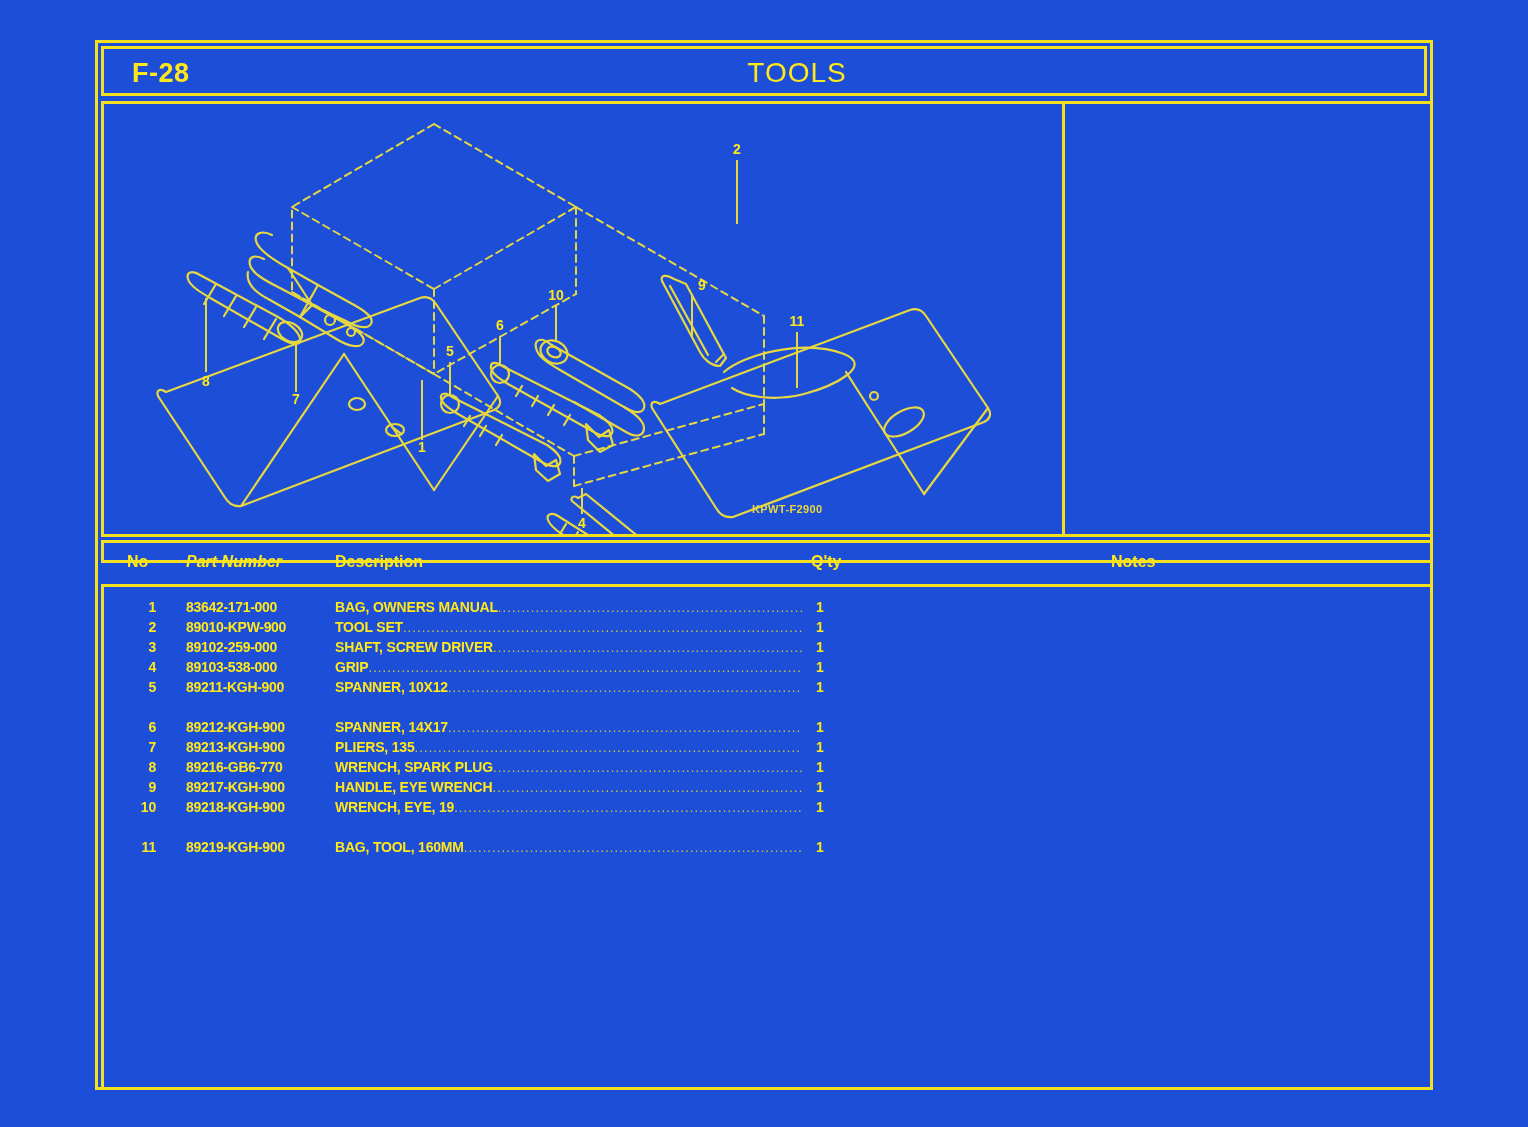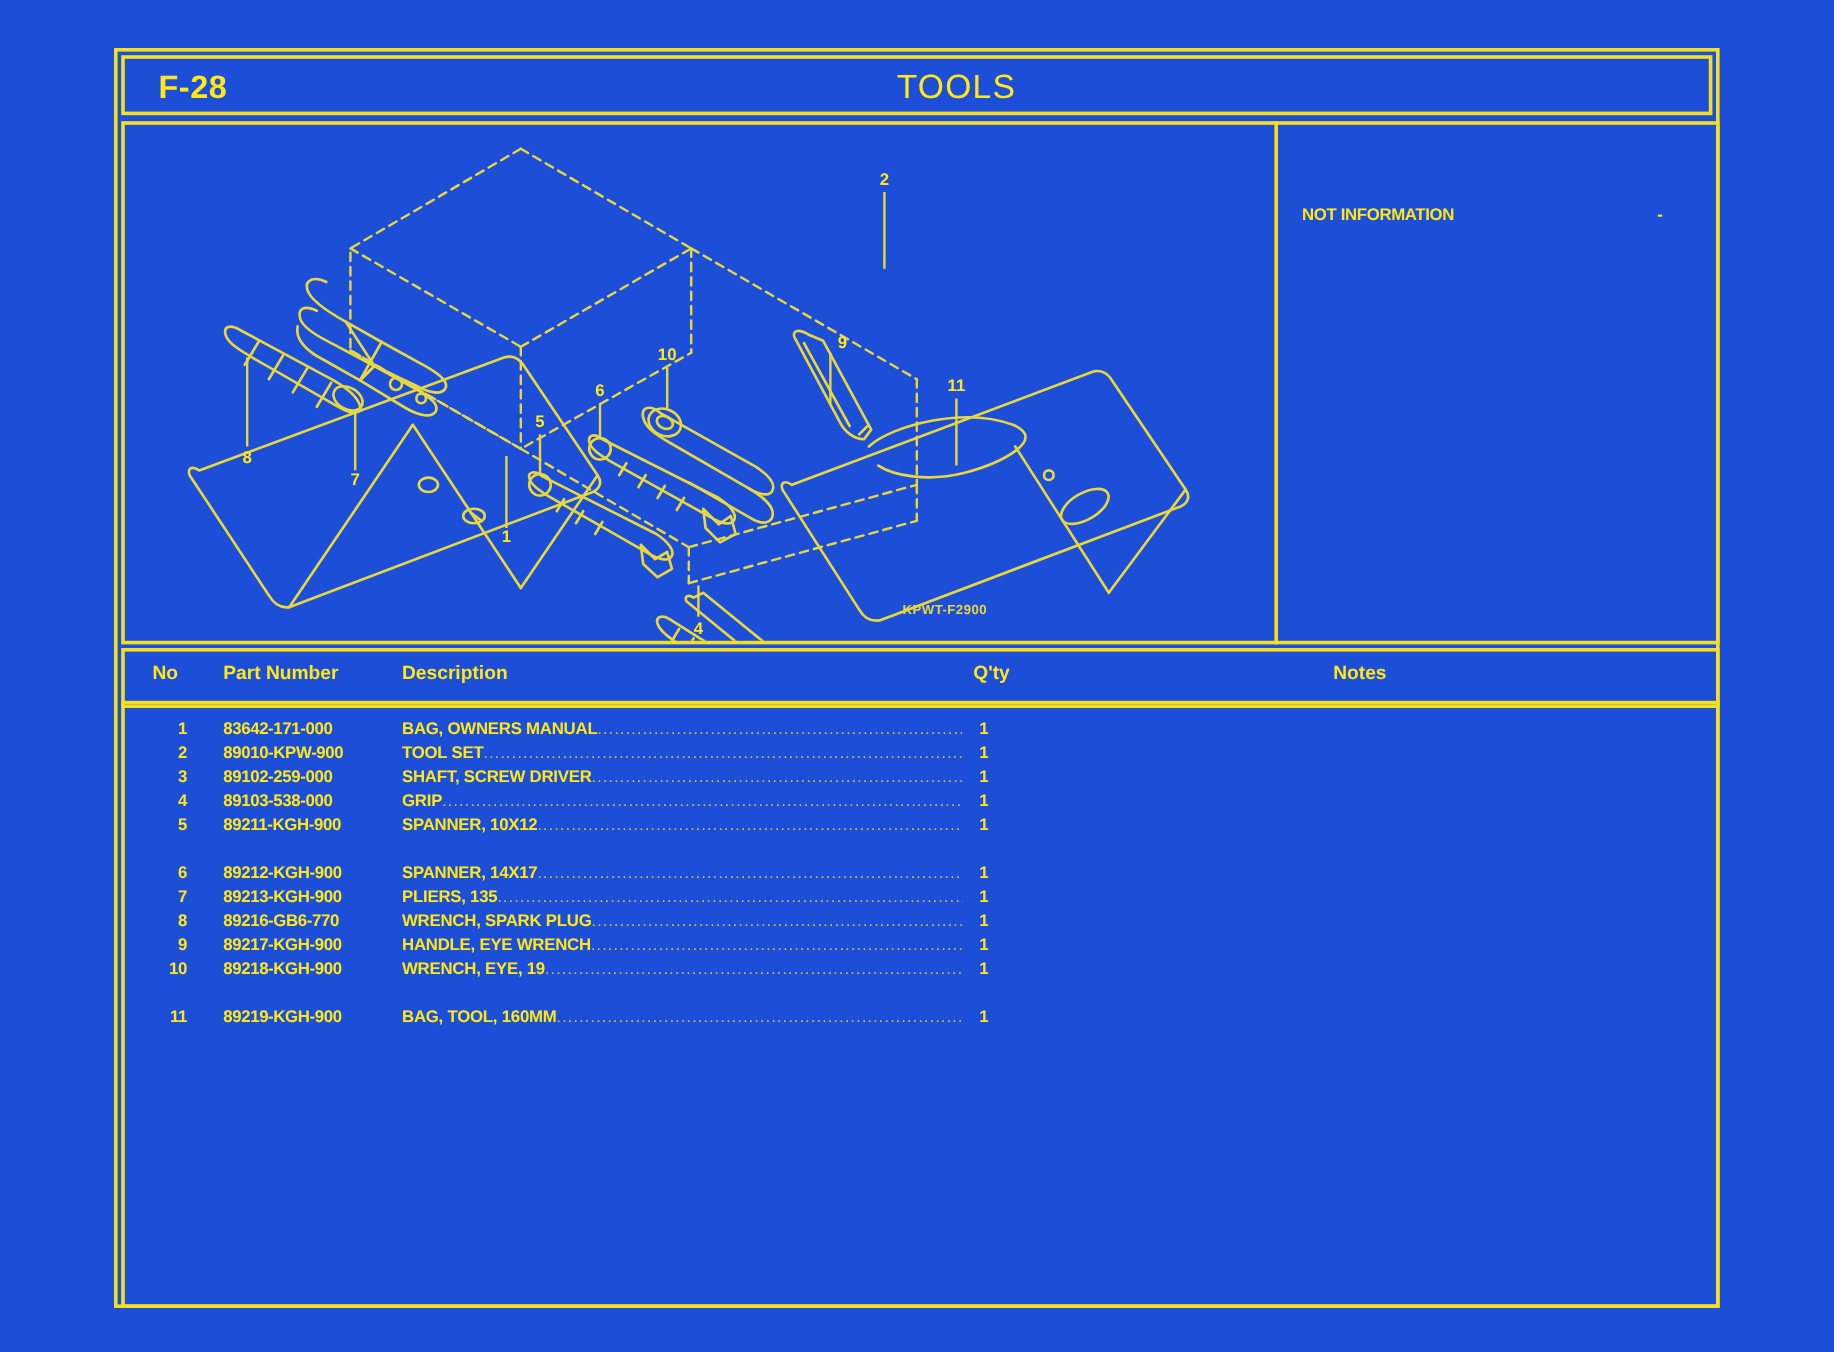--- a/index.html
+++ b/index.html
@@ -154,33 +154,33 @@
     font-size: 14px;
     font-weight: bold;
   }
 
   
   .table-head {
     position: absolute;
     left: 101px;
     top: 540px;
     width: 1332px;
-    height: 50px;
+    height: 23px;
     border: 3px solid #f5e020;
     box-sizing: border-box;
   }
   .th {
     position: absolute;
     top: 10px;
     color: #ffe81a;
     font-size: 16px;
     font-weight: bold;
   }
   .th-no    { left: 23px; }
-  .th-part  { left: 82px; }
+  .th-part  { left: 82px; font-style: italic; }
   .th-desc  { left: 231px; }
   .th-qty   { left: 707px; }
   .th-notes { left: 1007px; }
 
   .table-body {
     position: absolute;
     left: 101px;
     top: 584px;
     width: 1332px;
     height: 506px;
@@ -399,24 +399,20 @@
         <text x="102" y="282">8</text>
         <text x="598" y="186">9</text>
         <text x="452" y="196">10</text>
         <text x="693" y="222">11</text>
       </g>
     </svg>
   </div>
 
   <div class="draw-code">KPWT-F2900</div>
 
-  <div class="service-row">
-    <div class="sr-name">NOT INFORMATION</div>
-    <div class="sr-frt">-</div>
-  </div>
 
   <div class="table-head">
     <div class="th th-no">No</div>
     <div class="th th-part">Part Number</div>
     <div class="th th-desc">Description</div>
     <div class="th th-qty">Q'ty</div>
     <div class="th th-notes">Notes</div>
   </div>
 
   <div class="table-body">

